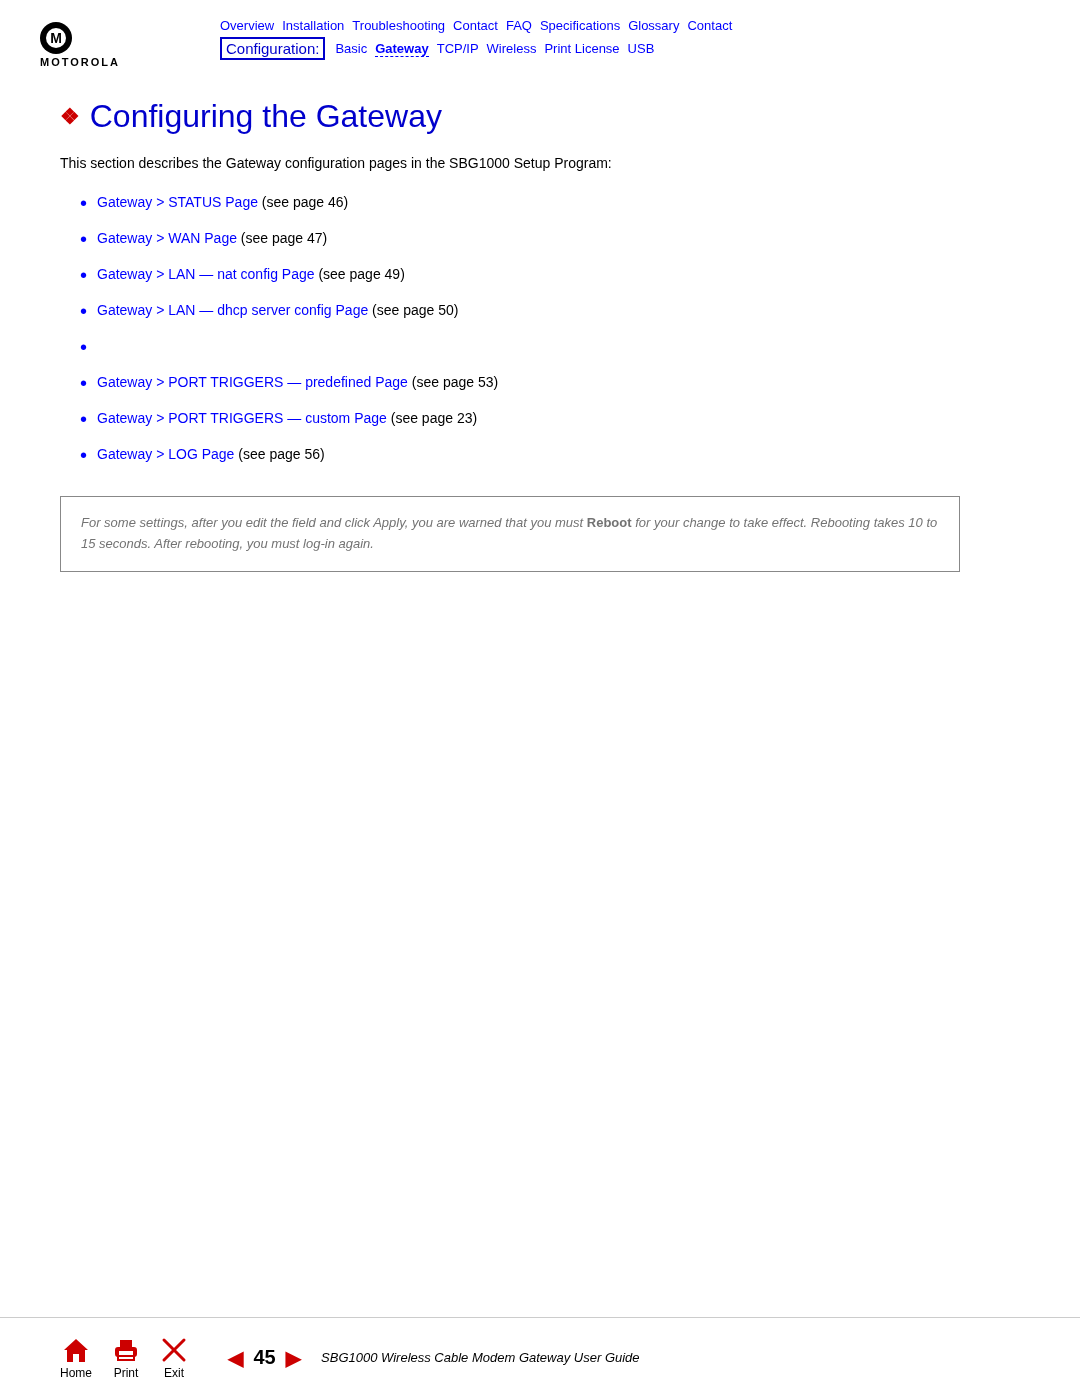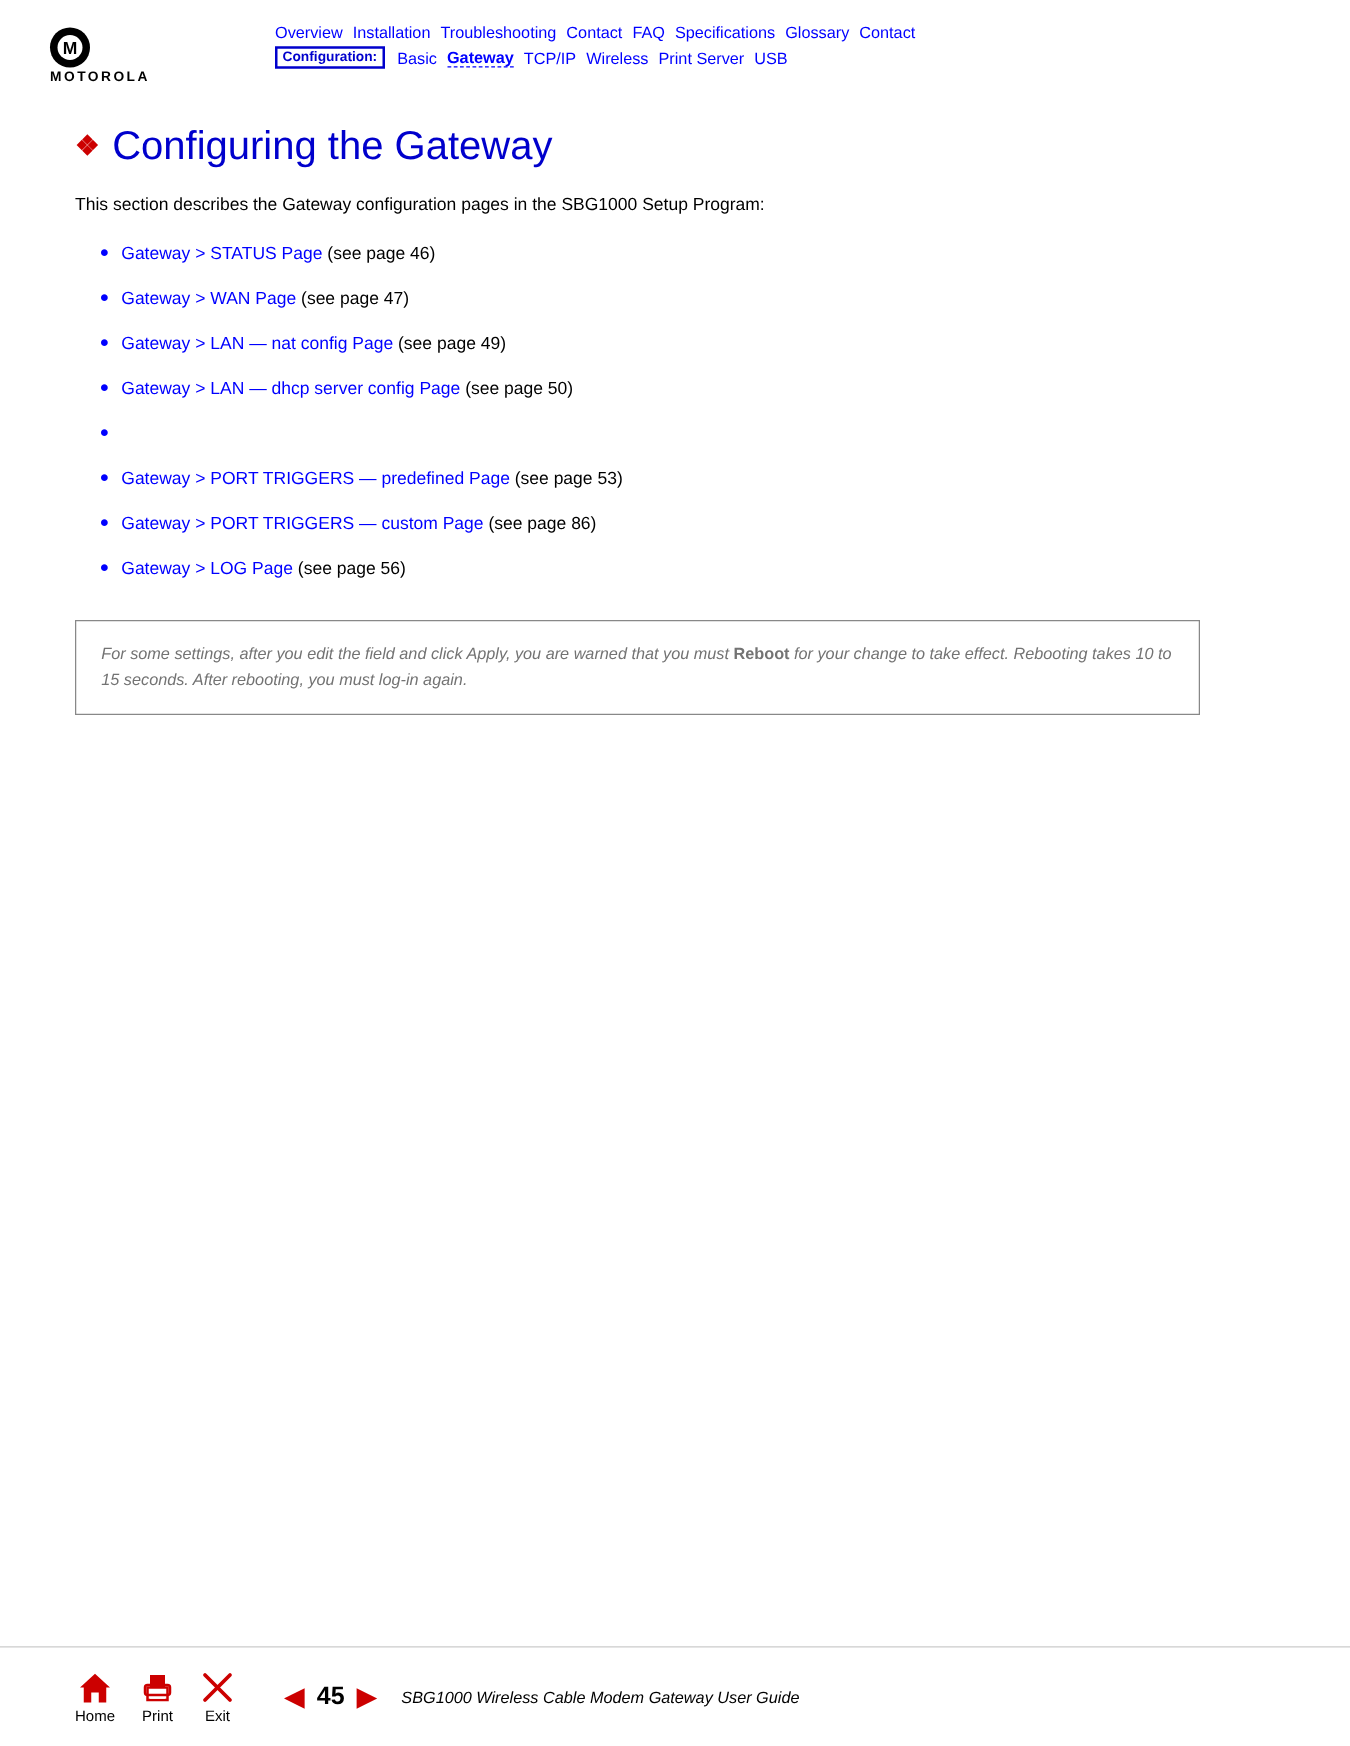--- a/index.html
+++ b/index.html
@@ -84,22 +84,22 @@
     }
 
     .nav-bottom {
       display: flex;
       gap: 8px;
       align-items: center;
       margin-left: 0;
     }
 
     .nav-config-label {
-      font-size: 11px;
-      font-weight: bold;
+      font-size: 15px;
+      font-weight: normal;
       color: #0000cc;
       border: 2px solid #0000cc;
       padding: 1px 4px;
       margin-right: 2px;
     }
 
     .nav-bottom .active-link {
       color: #0000ff;
       text-decoration: none;
       font-size: 13px;
@@ -300,21 +300,21 @@
       <a href="#">Specifications</a>
       <a href="#">Glossary</a>
       <a href="#">Contact</a>
     </div>
     <div class="nav-bottom">
       <span class="nav-config-label">Configuration:</span>
       <a href="#">Basic</a>
       <a href="#" class="active-link">Gateway</a>
       <a href="#">TCP/IP</a>
       <a href="#">Wireless</a>
-      <a href="#">Print Server</a>
+      <a href="#">Print License</a>
       <a href="#">USB</a>
     </div>
   </div>
 </div>
 
 <div class="main-content">
 
   <div class="page-title">
     <span class="title-icon">❖</span>
     <h1>Configuring the Gateway</h1>
@@ -352,21 +352,21 @@
     </li>
     <li>
       <span class="bullet-dot">•</span>
       <span>
         <a href="#">Gateway &gt; PORT TRIGGERS — predefined Page</a><span class="see-page"> (see page 53)</span>
       </span>
     </li>
     <li>
       <span class="bullet-dot">•</span>
       <span>
-        <a href="#">Gateway &gt; PORT TRIGGERS — custom Page</a><span class="see-page"> (see page 86)</span>
+        <a href="#">Gateway &gt; PORT TRIGGERS — custom Page</a><span class="see-page"> (see page 23)</span>
       </span>
     </li>
     <li>
       <span class="bullet-dot">•</span>
       <span>
         <a href="#">Gateway &gt; LOG Page</a><span class="see-page"> (see page 56)</span>
       </span>
     </li>
   </ul>
 

